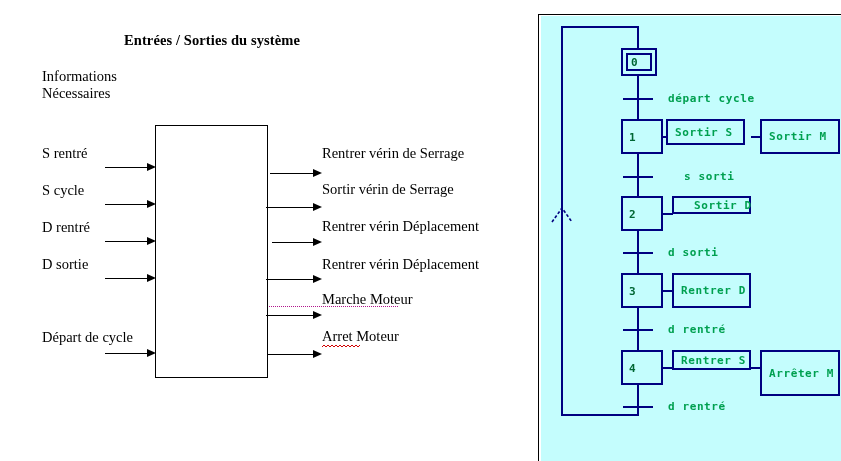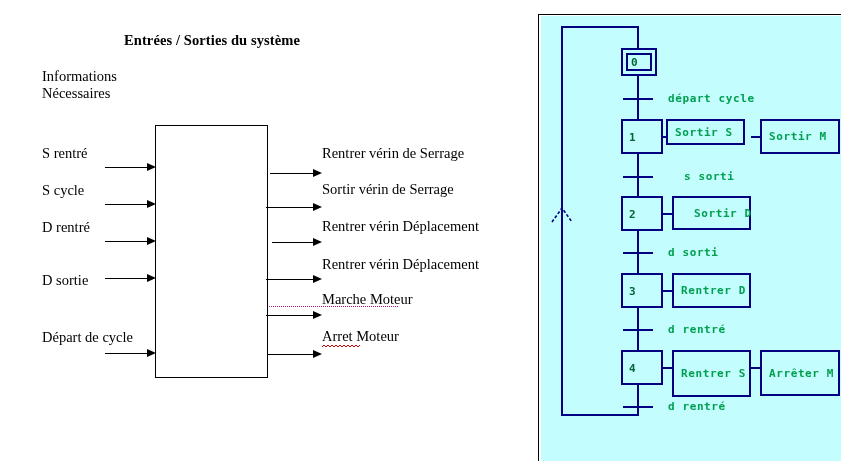--- a/index.html
+++ b/index.html
@@ -77,21 +77,21 @@
     <div>Informations</div>
     <div>Nécessaires</div>
   </div>
 
 
   <div id="system-box"></div>
 
   <div class="sig-label in-label" style="left:42px;top:145px;">S rentré</div>
   <div class="sig-label in-label" style="left:42px;top:182px;">S cycle</div>
   <div class="sig-label in-label" style="left:42px;top:219px;">D rentré</div>
-  <div class="sig-label in-label" style="left:42px;top:256px;margin-top:16px;">D sortie</div>
+  <div class="sig-label in-label" style="left:42px;top:256px;">D sortie</div>
   <div class="sig-label in-label" style="left:42px;top:329px;">Départ de cycle</div>
 
   <div class="arrow" style="left:105px;top:163px;width:51px;">
     <span class="shaft" style="width:42px;"></span>
       <span class="head" style="left:42px;"></span>
     </div>
   <div class="arrow" style="left:105px;top:200px;width:51px;">
     <span class="shaft" style="width:42px;"></span>
       <span class="head" style="left:42px;"></span>
     </div>
@@ -178,39 +178,39 @@
   <div class="gf-line gf-h" style="left:210px;top:120px;width:10px;"></div>
   <div class="action" style="left:219px;top:103px;width:80px;height:35px;">Sortir M</div>
 
   <div class="gf-line gf-h" style="left:82px;top:160px;width:30px;"></div>
   <div class="trans-label" style="left:127px;top:154px;margin-left:16px;">s sorti</div>
 
   <div class="step" style="left:80px;top:180px;width:42px;height:35px;">
     <span class="num">2</span>
   </div>
   <div class="gf-line gf-h" style="left:122px;top:197px;width:10px;"></div>
-  <div class="action" style="left:131px;top:180px;width:79px;height:34px;padding-left:20px;">Sortir D</div>
+  <div class="action" style="left:131px;top:180px;width:79px;height:18px;padding-left:20px;">Sortir D</div>
 
   <div class="gf-line gf-h" style="left:82px;top:236px;width:30px;"></div>
   <div class="trans-label" style="left:127px;top:230px;">d sorti</div>
 
   <div class="step" style="left:80px;top:257px;width:42px;height:35px;">
     <span class="num">3</span>
   </div>
   <div class="gf-line gf-h" style="left:122px;top:274px;width:10px;"></div>
   <div class="action" style="left:131px;top:257px;width:79px;height:35px;">Rentrer D</div>
 
   <div class="gf-line gf-h" style="left:82px;top:313px;width:30px;"></div>
   <div class="trans-label" style="left:127px;top:307px;">d rentré</div>
 
   <div class="step" style="left:80px;top:334px;width:42px;height:35px;">
     <span class="num">4</span>
   </div>
   <div class="gf-line gf-h" style="left:122px;top:351px;width:10px;"></div>
-  <div class="action" style="left:131px;top:334px;width:79px;height:47px;">Rentrer S</div>
+  <div class="action" style="left:131px;top:334px;width:79px;height:20px;">Rentrer S</div>
   <div class="gf-line gf-h" style="left:210px;top:351px;width:10px;"></div>
   <div class="action" style="left:219px;top:334px;width:80px;height:46px;">Arrêter M</div>
 
   <div class="gf-line gf-h" style="left:82px;top:390px;width:30px;"></div>
   <div class="trans-label" style="left:127px;top:384px;">d rentré</div>
 </div>
 
 <div id="grafcet-frame"></div>
 
 </body></html>

